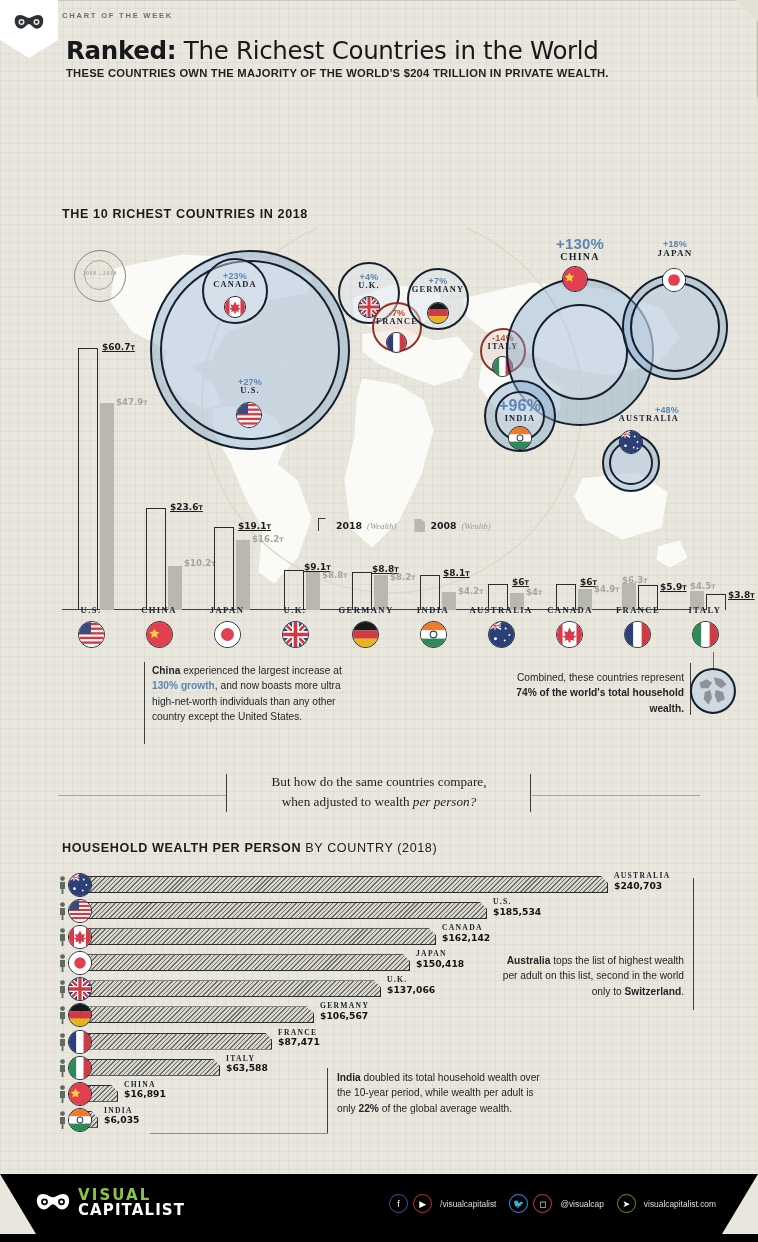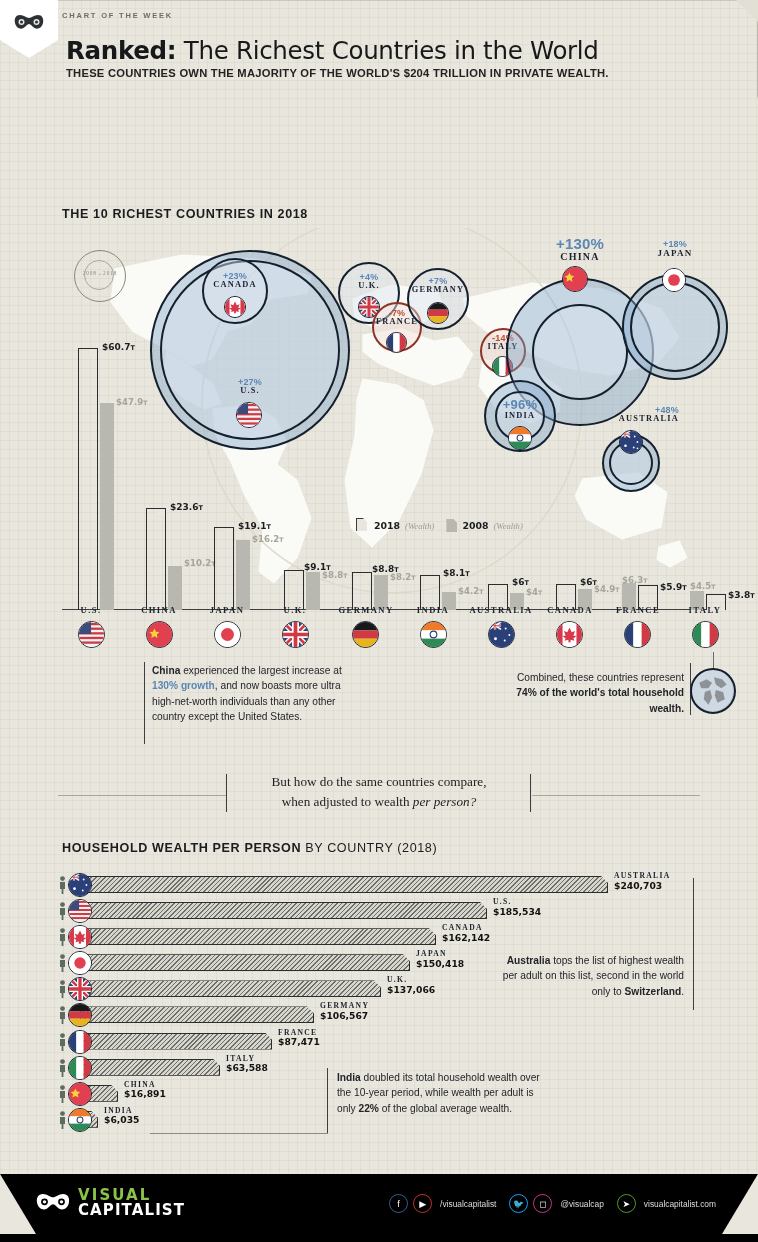--- a/index.html
+++ b/index.html
@@ -74,34 +74,34 @@
   
   .colchart{position:absolute;left:62px;top:300px;width:645px;height:310px;}
   .axis{position:absolute;left:0;bottom:0;width:645px;height:1.4px;background:#3c3d3e;}
   .col{position:absolute;bottom:0;}
   .bar18{position:absolute;bottom:0;border:1.5px solid #2b2c2d;border-bottom:none;
     box-sizing:border-box;background:transparent;}
   .bar18:after{content:"";position:absolute;right:-0px;top:-0px;width:7px;height:7px;
     background:#e9e7dd;transform:rotate(0deg);}
   .bar08{position:absolute;bottom:0;background:#b8b8b0;}
   .v18{position:absolute;font-size:9px;font-weight:700;color:#1b1c1e;white-space:nowrap;
-    font-family:"DejaVu Sans",sans-serif;}
+    font-family:"DejaVu Sans",sans-serif;text-decoration:underline;}
   .v18 sub{font-size:6.4px;vertical-align:baseline;}
   .v08{position:absolute;font-size:8.6px;font-weight:700;color:#a6a59c;white-space:nowrap;
     font-family:"DejaVu Sans",sans-serif;}
   .v08 sub{font-size:6.2px;vertical-align:baseline;}
 
   .xaxis-row{position:absolute;left:62px;top:605px;width:645px;height:60px;}
   .xtick{position:absolute;top:0;font-family:"Liberation Serif",serif;font-size:8.6px;
     letter-spacing:1.4px;font-weight:700;color:#1b2330;text-align:center;}
   .xflag{position:absolute;top:16px;width:27px;height:27px;border-radius:50%;
     border:1.5px solid #15202e;overflow:hidden;box-sizing:border-box;}
 
-  .legend2{position:absolute;left:318px;top:518px;display:flex;align-items:center;
-    font-size:9.4px;margin-left:38px;}
+  .legend2{position:absolute;left:318px;top:518px;display:flex;align-items:center;gap:6px;
+    font-size:9.4px;}
   .lg-item{display:flex;align-items:center;gap:5px;}
   .lg-sw{width:11px;height:13px;}
   .lg-sw.a{border:1.3px solid #3b3c3d;background:#e9e7dd;
     clip-path:polygon(0 0,7px 0,11px 4px,11px 13px,0 13px);}
   .lg-sw.b{background:#b8b8b0;clip-path:polygon(0 0,7px 0,11px 4px,11px 13px,0 13px);}
   .lg-yr{font-weight:700;color:#1b1c1e;font-family:"DejaVu Sans",sans-serif;font-size:9.4px;}
   .lg-note{font-family:"Liberation Serif",serif;font-style:italic;color:#9b9a90;font-size:8.6px;}
 
   
   .note{position:absolute;font-size:10.2px;line-height:1.5;color:#23242a;}
@@ -327,21 +327,21 @@
             <rect width="24" height="24" fill="#fff"></rect>
             <circle cx="12" cy="12" r="6.4" fill="#e04050"></circle>
           </svg>
       </div>
     </div>
 
     <div class="bub" style="left:422px;top:152px;">
       <div class="ring-out" style="left:0;top:0;width:72px;height:72px;"></div>
       <div class="ring-in" style="left:11px;top:11px;width:50px;height:50px;"></div>
       <div class="lbl" style="left:-9px;top:18px;width:90px;">
-        <div class="pct" style="font-size:13px;">+96%</div>
+        <div class="pct" style="font-size:16px;">+96%</div>
         <div class="cty">INDIA</div>
       </div>
       <div class="flag" style="left:24px;top:46px;width:24px;height:24px;">
         <svg viewBox="0 0 24 24">
             <rect width="24" height="8" fill="#ef7a2a"></rect>
             <rect y="8" width="24" height="8" fill="#fff"></rect>
             <rect y="16" width="24" height="8" fill="#2e8b57"></rect>
             <circle cx="12" cy="12" r="3.2" fill="none" stroke="#2b4078" stroke-width="1.1"></circle>
           </svg>
       </div>

